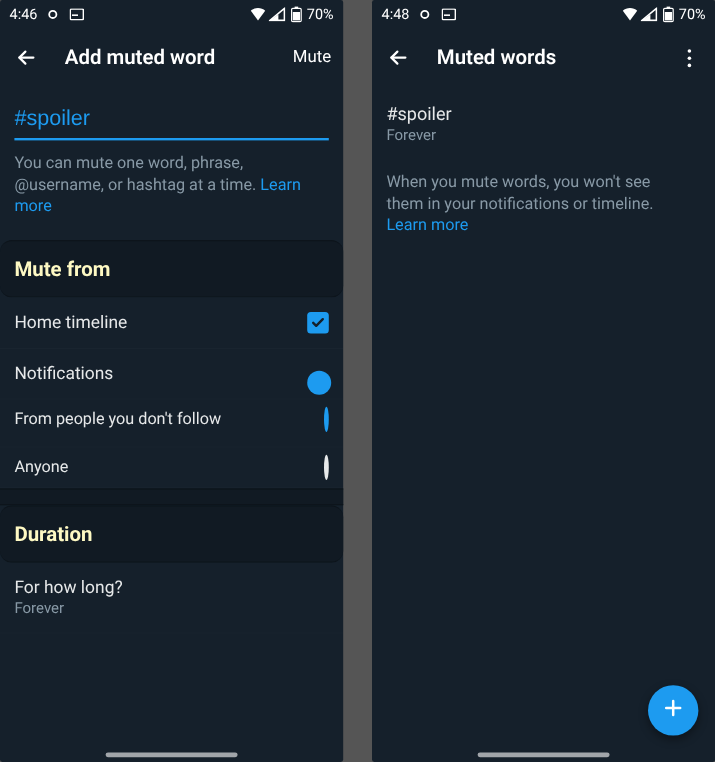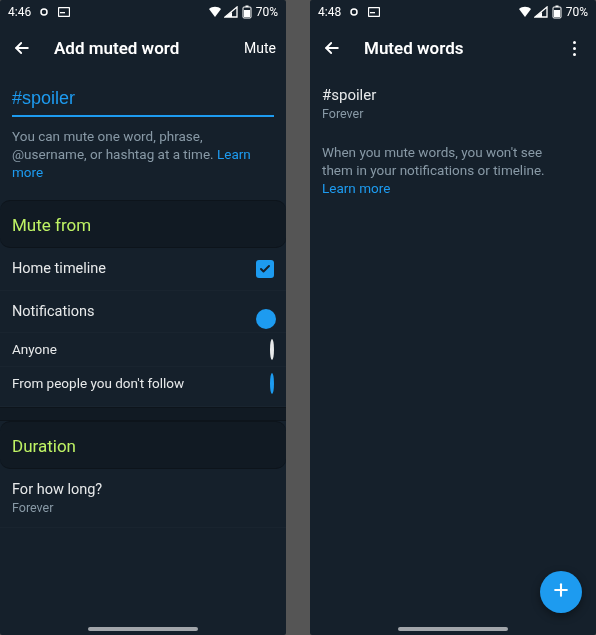--- a/index.html
+++ b/index.html
@@ -63,22 +63,22 @@
     font-size: 13.5px;
     color: #8899a6;
     line-height: 1.35;
     padding: 10px 0 18px;
   }
   .link { color: #1d9bf0; }
   .section-header {
     background: #111a23;
     padding: 14px 12px 12px;
     font-size: 17px;
-    font-weight: 400;
-    color: #bef264;
+    font-weight: 700;
+    color: #fef9c3;
     border-top: 1px solid #0d141b;
     border-bottom: 1px solid #0d141b;
     border-radius: 10px;
   }
   .row {
     display: flex;
     align-items: center;
     padding: 12px 12px;
     font-size: 14.5px;
     color: #e7e9ea;
@@ -219,28 +219,28 @@
           </svg>
       </span>
     </span>
   </div>
 
   <div class="row">
     <span>Notifications</span>
     <span class="ctrl"><span class="switch"></span></span>
   </div>
 
+  <div class="row" style="padding-top:8px; padding-bottom:14px;">
+    <span style="font-size:13.5px;">From people you don't follow</span>
+    <span class="ctrl"><span class="radio sel"></span></span>
+  </div>
+
   <div class="row" style="padding-top:8px; padding-bottom:8px;">
     <span style="font-size:13.5px;">Anyone</span>
     <span class="ctrl"><span class="radio"></span></span>
-  </div>
-
-  <div class="row" style="padding-top:8px; padding-bottom:14px;">
-    <span style="font-size:13.5px;">From people you don't follow</span>
-    <span class="ctrl"><span class="radio sel"></span></span>
   </div>
 
   <div class="gap-band"></div>
 
   <div class="section-header">Duration</div>
 
   <div class="row" style="display:block;">
     <div>For how long?</div>
     <div class="sub">Forever</div>
   </div>

